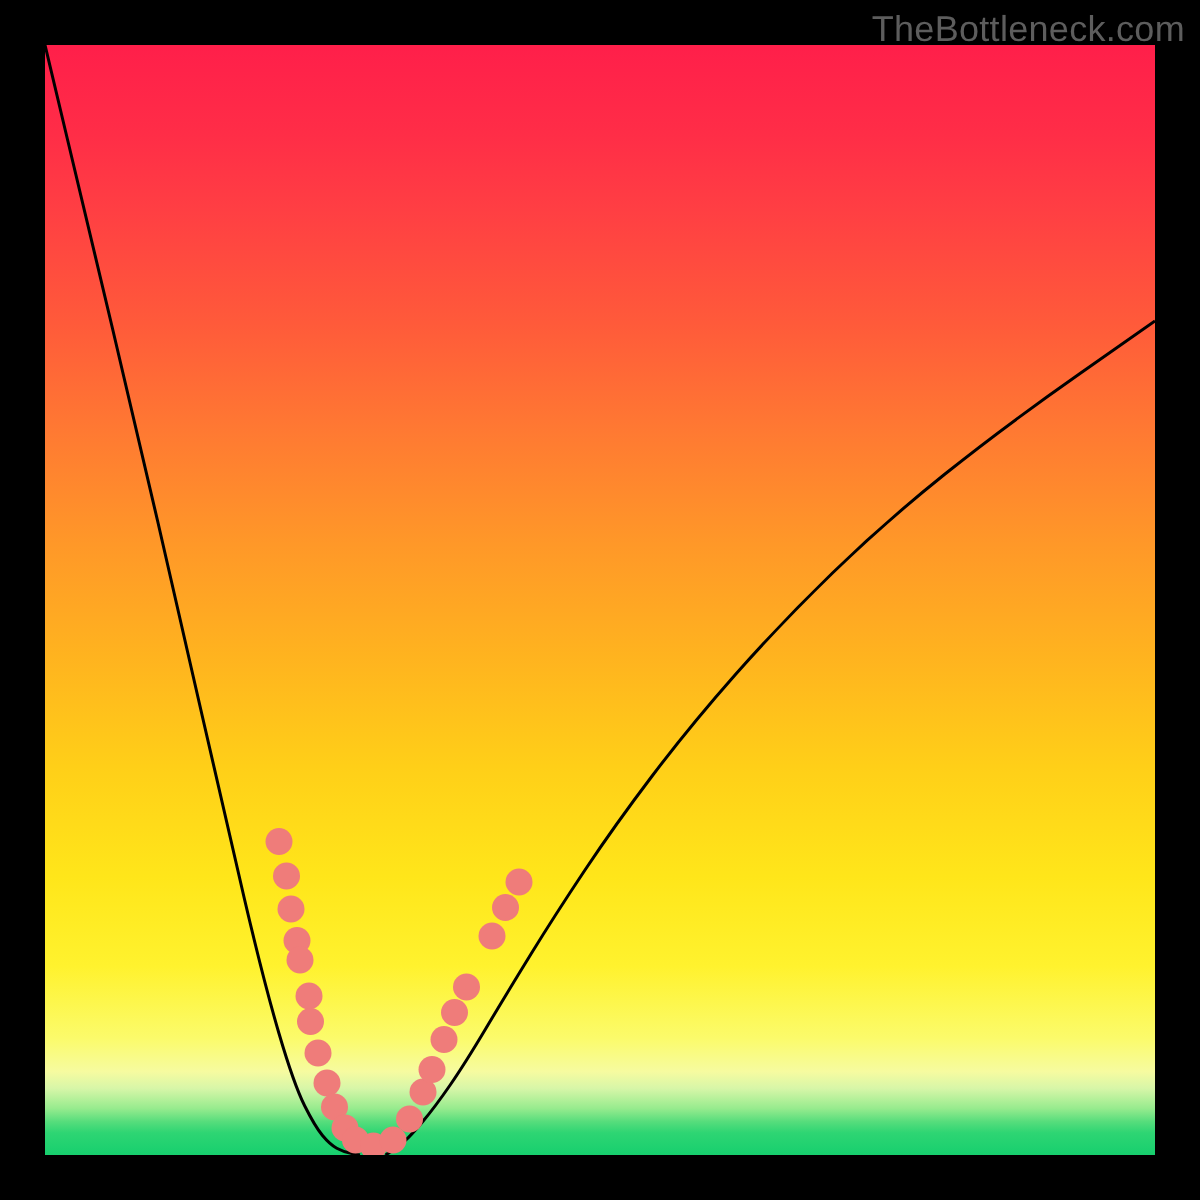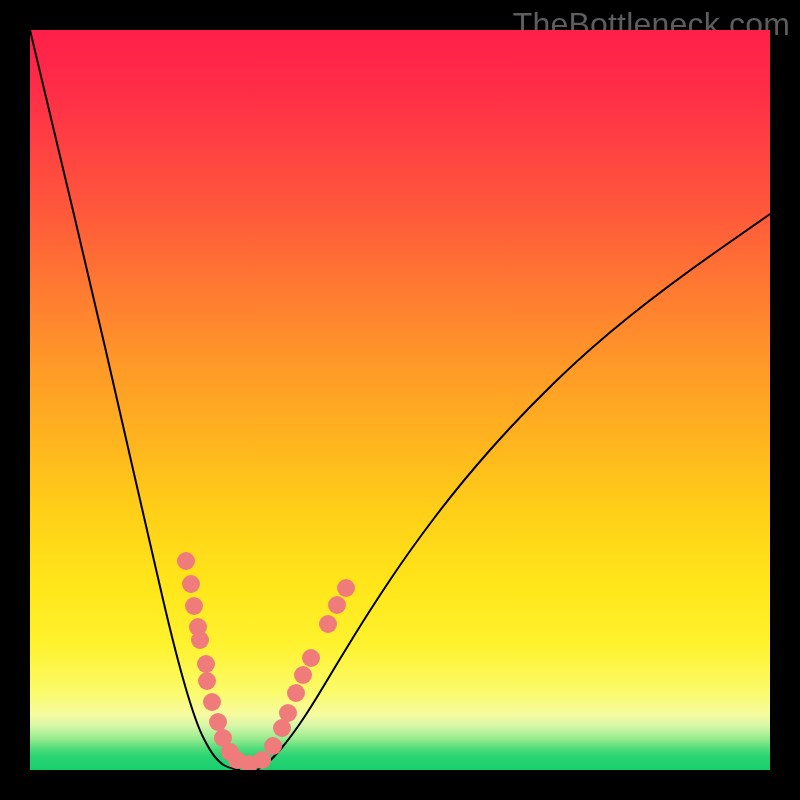--- a/index.html
+++ b/index.html
@@ -50,21 +50,21 @@
     left: 0;
     top: 0;
     width: 740px;
     height: 740px;
   }
   .watermark {
     position: absolute;
     top: 6px;
     right: 10px;
     color: #5d5d5d;
-    font-size: 32px;
+    font-size: 24px;
     letter-spacing: 0.2px;
     font-weight: 400;
   }
 </style>
 </head>
 <body>
 
 <div class="frame">
   <div class="watermark">TheBottleneck.com</div>
 

